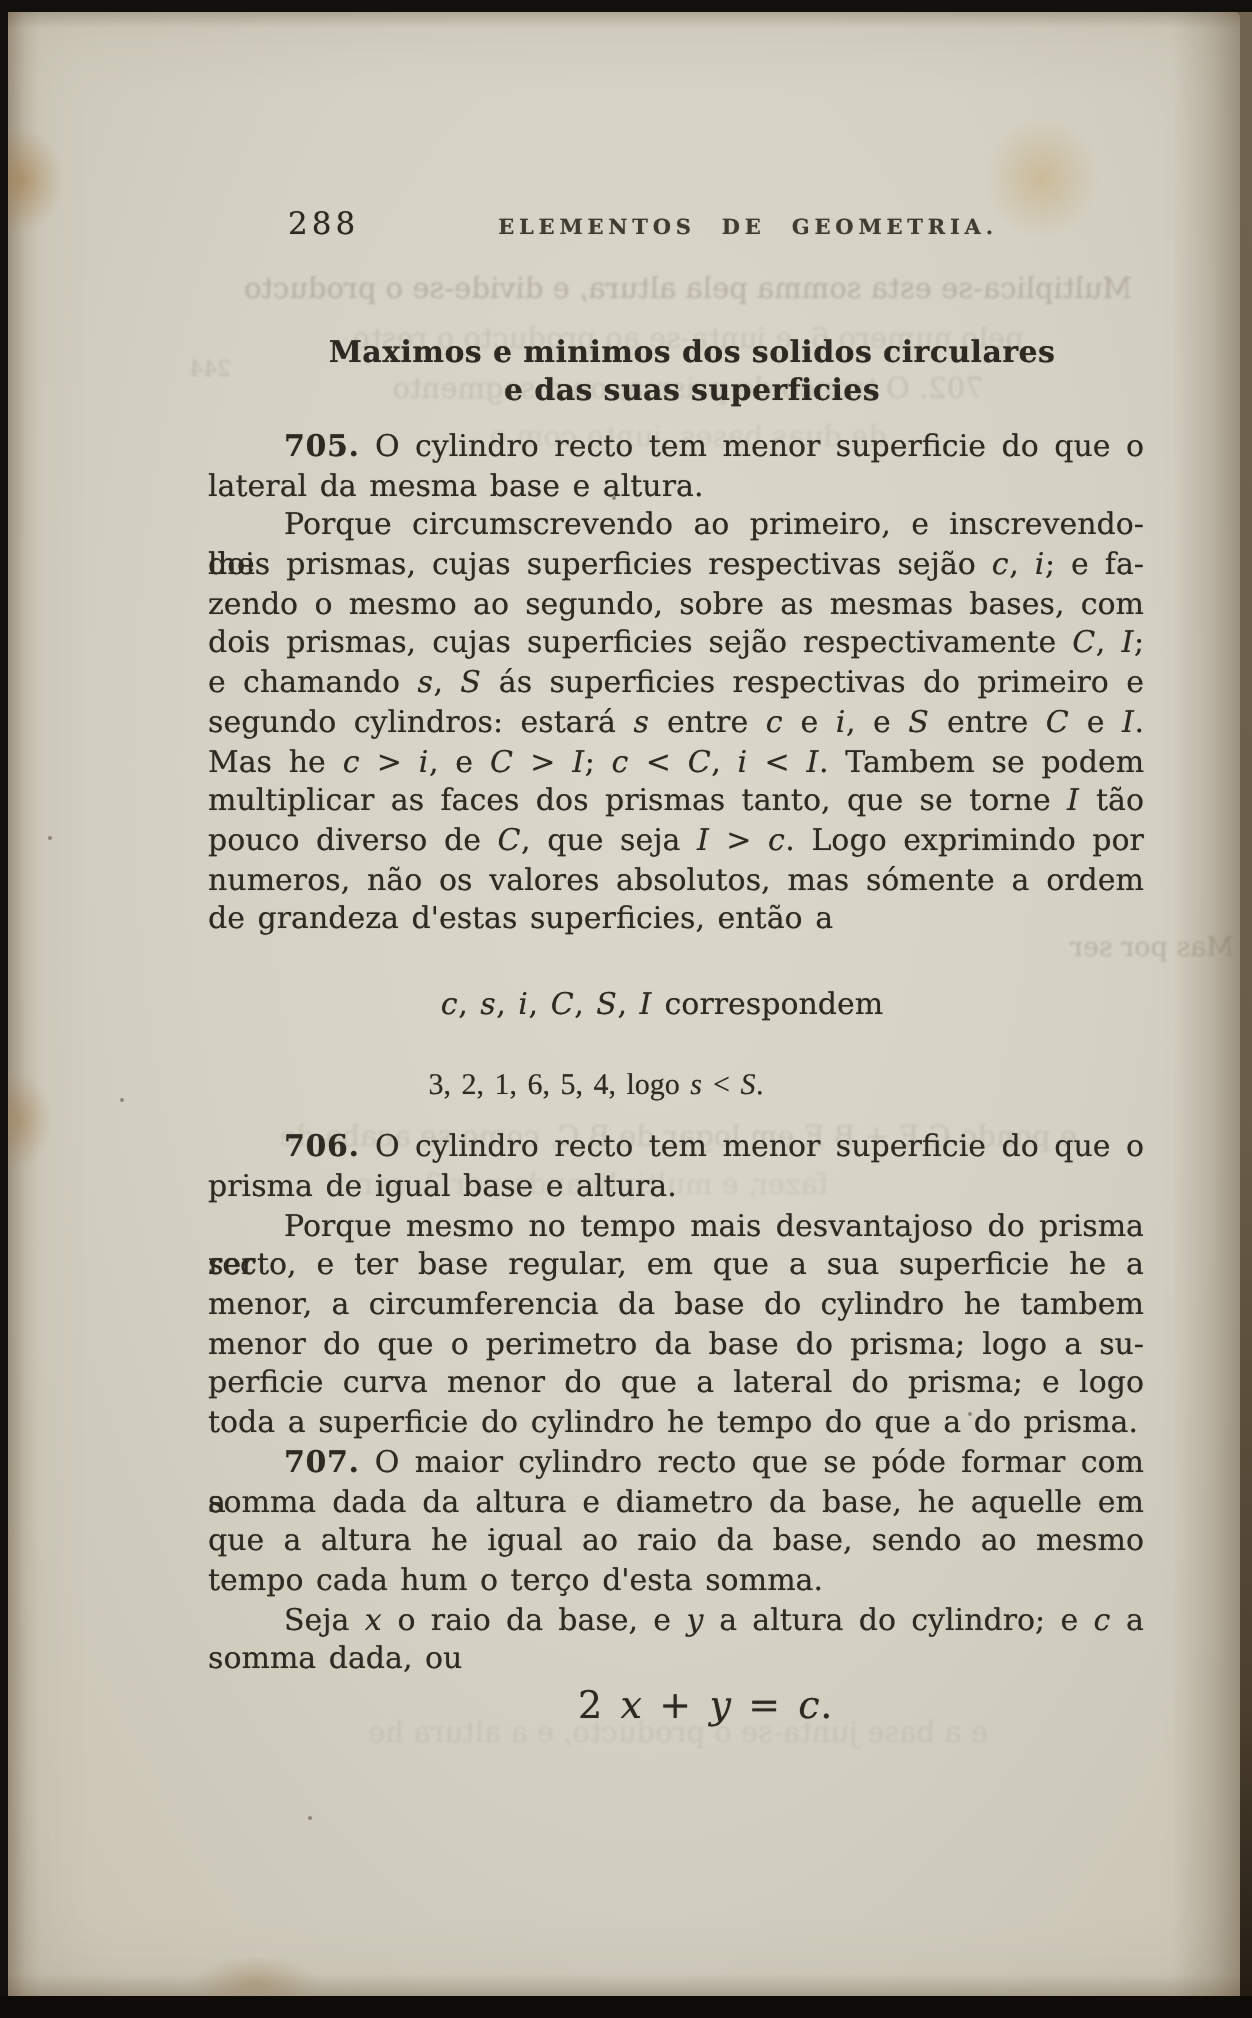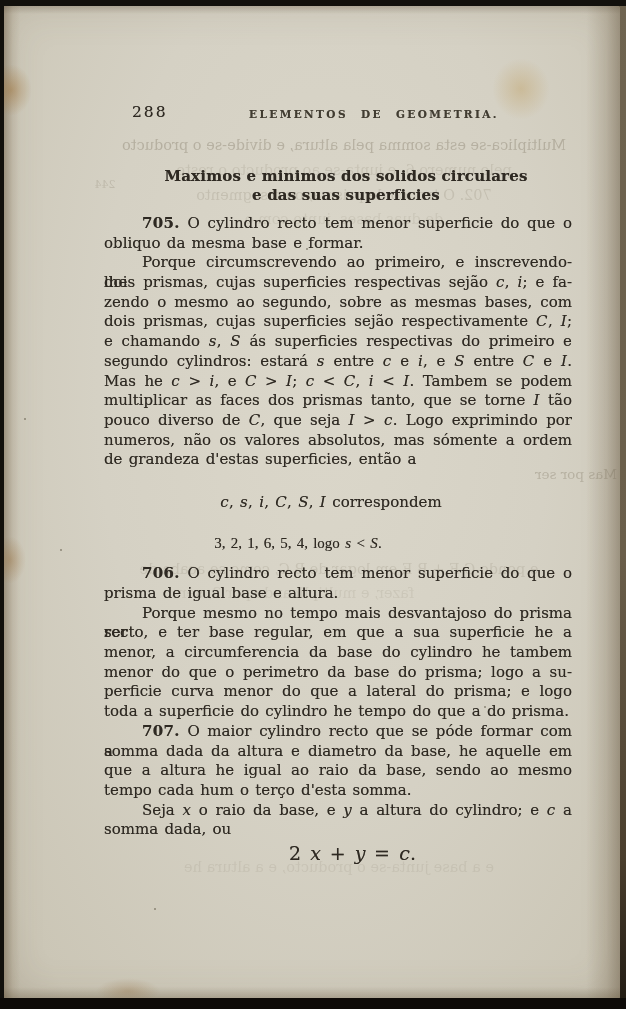--- a/index.html
+++ b/index.html
@@ -46,21 +46,21 @@
     background:radial-gradient(ellipse,rgba(140,100,52,.30),rgba(140,100,52,0) 70%);}
   .speck{position:absolute;width:2px;height:2px;border-radius:50%;background:rgba(82,72,56,.55);}
 
   
   .bleed{position:absolute;transform:scaleX(-1);color:#6e6450;
     font-size:14.5px;white-space:nowrap;overflow:hidden;
     filter:blur(.5px);pointer-events:none;text-align:center;}
 
   
   .ink{color:#2e2922;text-shadow:0 0 .4px rgba(46,41,34,.55);}
-  .page-number{position:absolute;left:128px;top:97px;font-size:15.5px;letter-spacing:2px;}
+  .page-number{position:absolute;left:140px;top:97px;font-size:15.5px;letter-spacing:2px;}
   .running-title{position:absolute;left:150px;top:102px;width:440px;text-align:center;
     font-size:10.5px;font-weight:bold;letter-spacing:2.4px;word-spacing:7px;color:#413c31;
     text-shadow:0 0 .4px rgba(65,60,49,.5);}
   .section-heading{position:absolute;left:100px;top:161px;width:484px;text-align:center;
     font-weight:bold;font-size:15px;line-height:19px;letter-spacing:.2px;}
   .text-column{position:absolute;left:100px;top:208px;width:468px;
     font-size:15px;line-height:19.7px;word-spacing:1.5px;}
   .line{text-align:justify;text-align-last:justify;height:19.7px;}
   .line.last{text-align-last:left;}
   .line.first{text-indent:38px;}
@@ -112,21 +112,21 @@
     <div class="ink running-title">ELEMENTOS DE GEOMETRIA.</div>
 
     <div class="ink section-heading">
       <div>Maximos e minimos dos solidos circulares</div>
       <div>e das suas superficies</div>
     </div>
 
     <div class="ink text-column" id="text-column">
         <div>
           <div class="line first"><b>705.</b> O cylindro recto tem menor superficie do que o</div>
-          <div class="line last">obliquo da mesma base e formar.</div>
+          <div class="line last">lateral da mesma base e altura.</div>
         </div>
         <div>
           <div class="line first">Porque circumscrevendo ao primeiro, e inscrevendo-lhe</div>
           <div class="line">dois prismas, cujas superficies respectivas sejão <i>c</i>, <i>i</i>; e fa-</div>
           <div class="line">zendo o mesmo ao segundo, sobre as mesmas bases, com</div>
           <div class="line">dois prismas, cujas superficies sejão respectivamente <i>C</i>, <i>I</i>;</div>
           <div class="line">e chamando <i>s</i>, <i>S</i> ás superficies respectivas do primeiro e</div>
           <div class="line">segundo cylindros: estará <i>s</i> entre <i>c</i> e <i>i</i>, e <i>S</i> entre <i>C</i> e <i>I</i>.</div>
           <div class="line">Mas he <i>c</i> &gt; <i>i</i>, e <i>C</i> &gt; <i>I</i>; <i>c</i> &lt; <i>C</i>, <i>i</i> &lt; <i>I</i>. Tambem se podem</div>
           <div class="line">multiplicar as faces dos prismas tanto, que se torne <i>I</i> tão</div>

